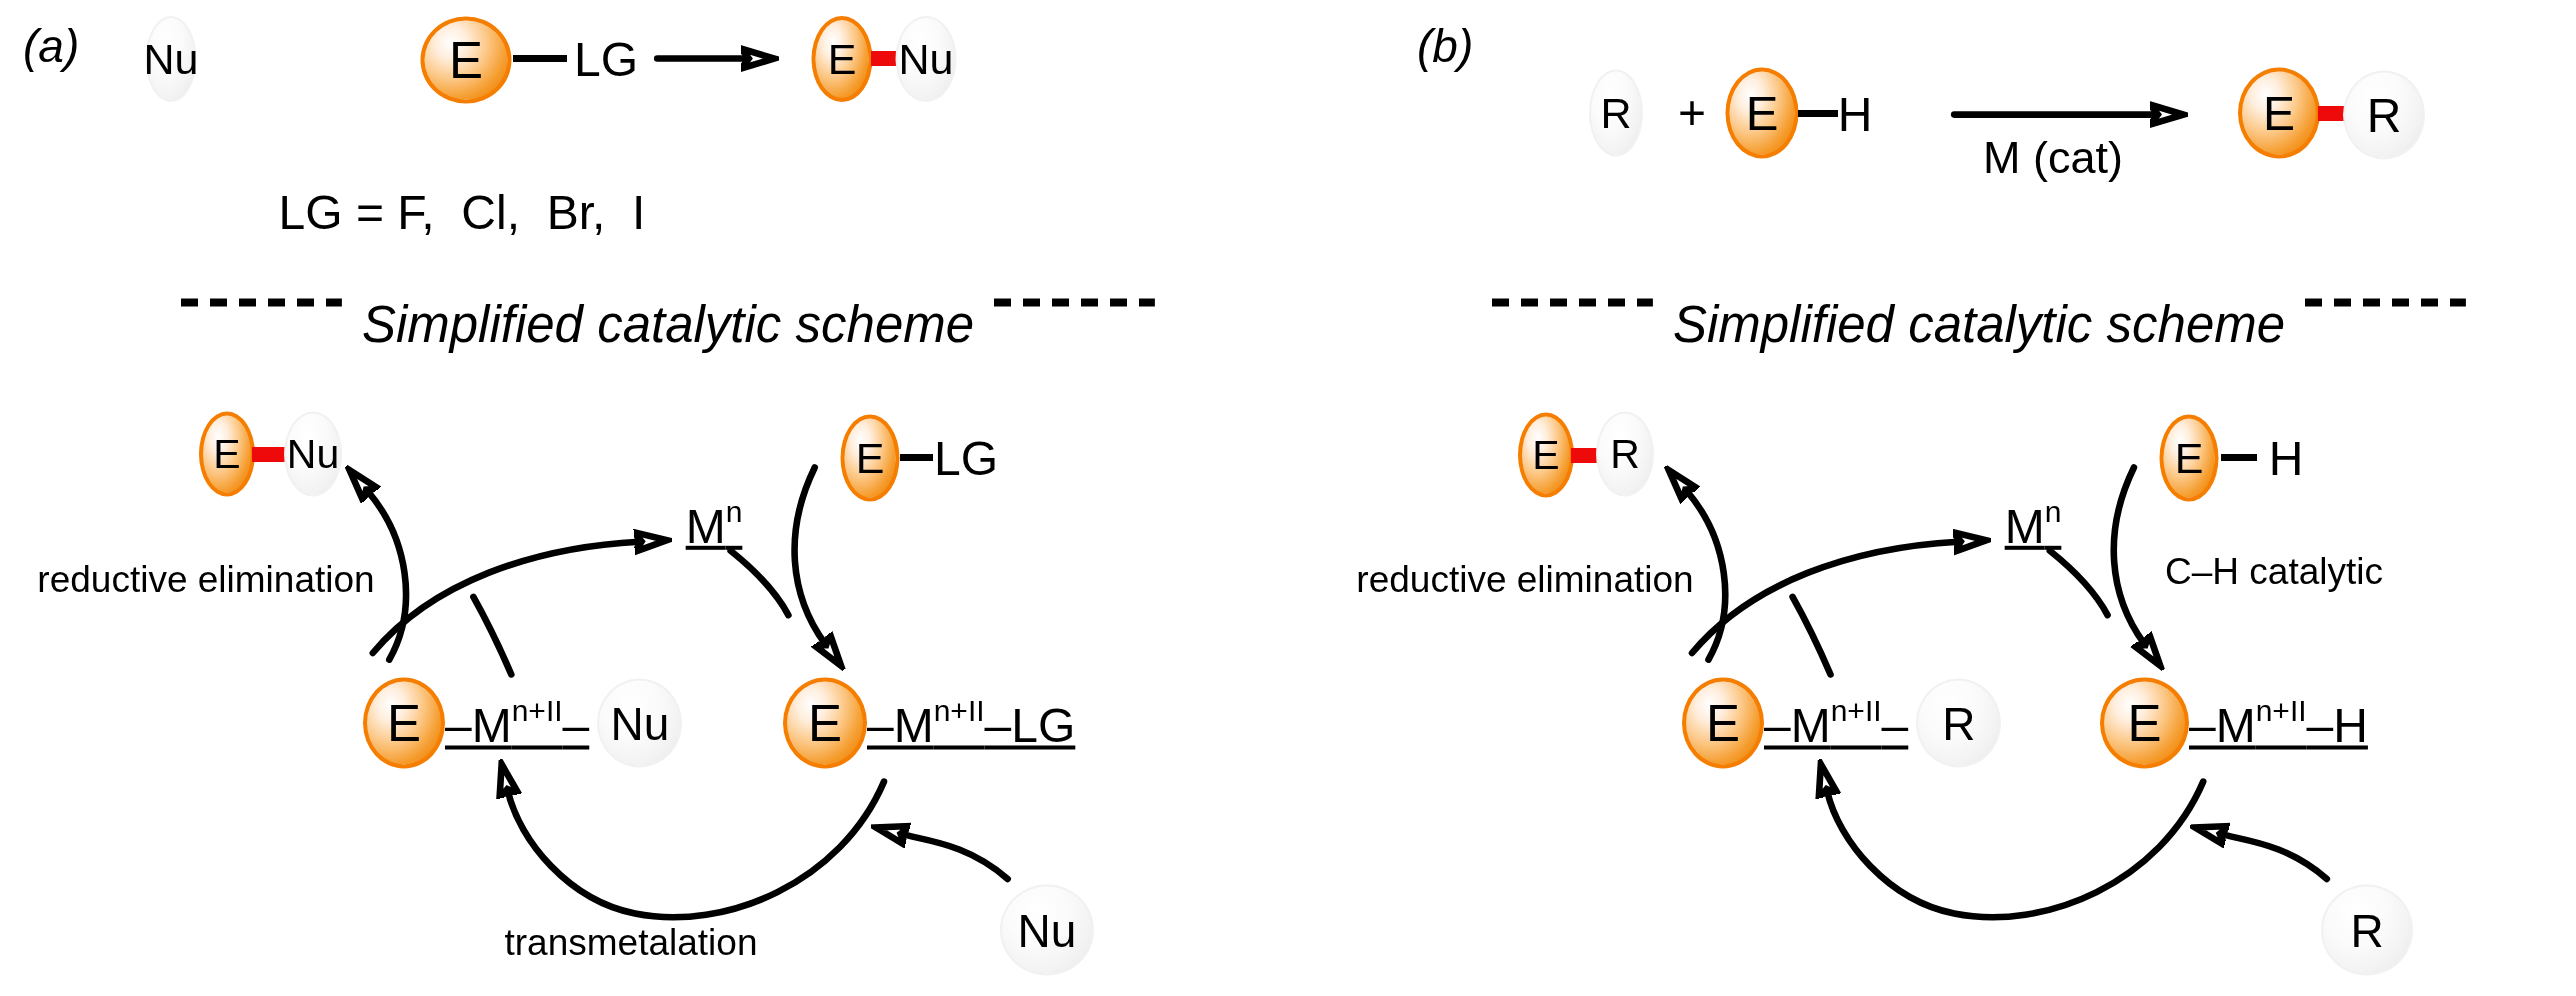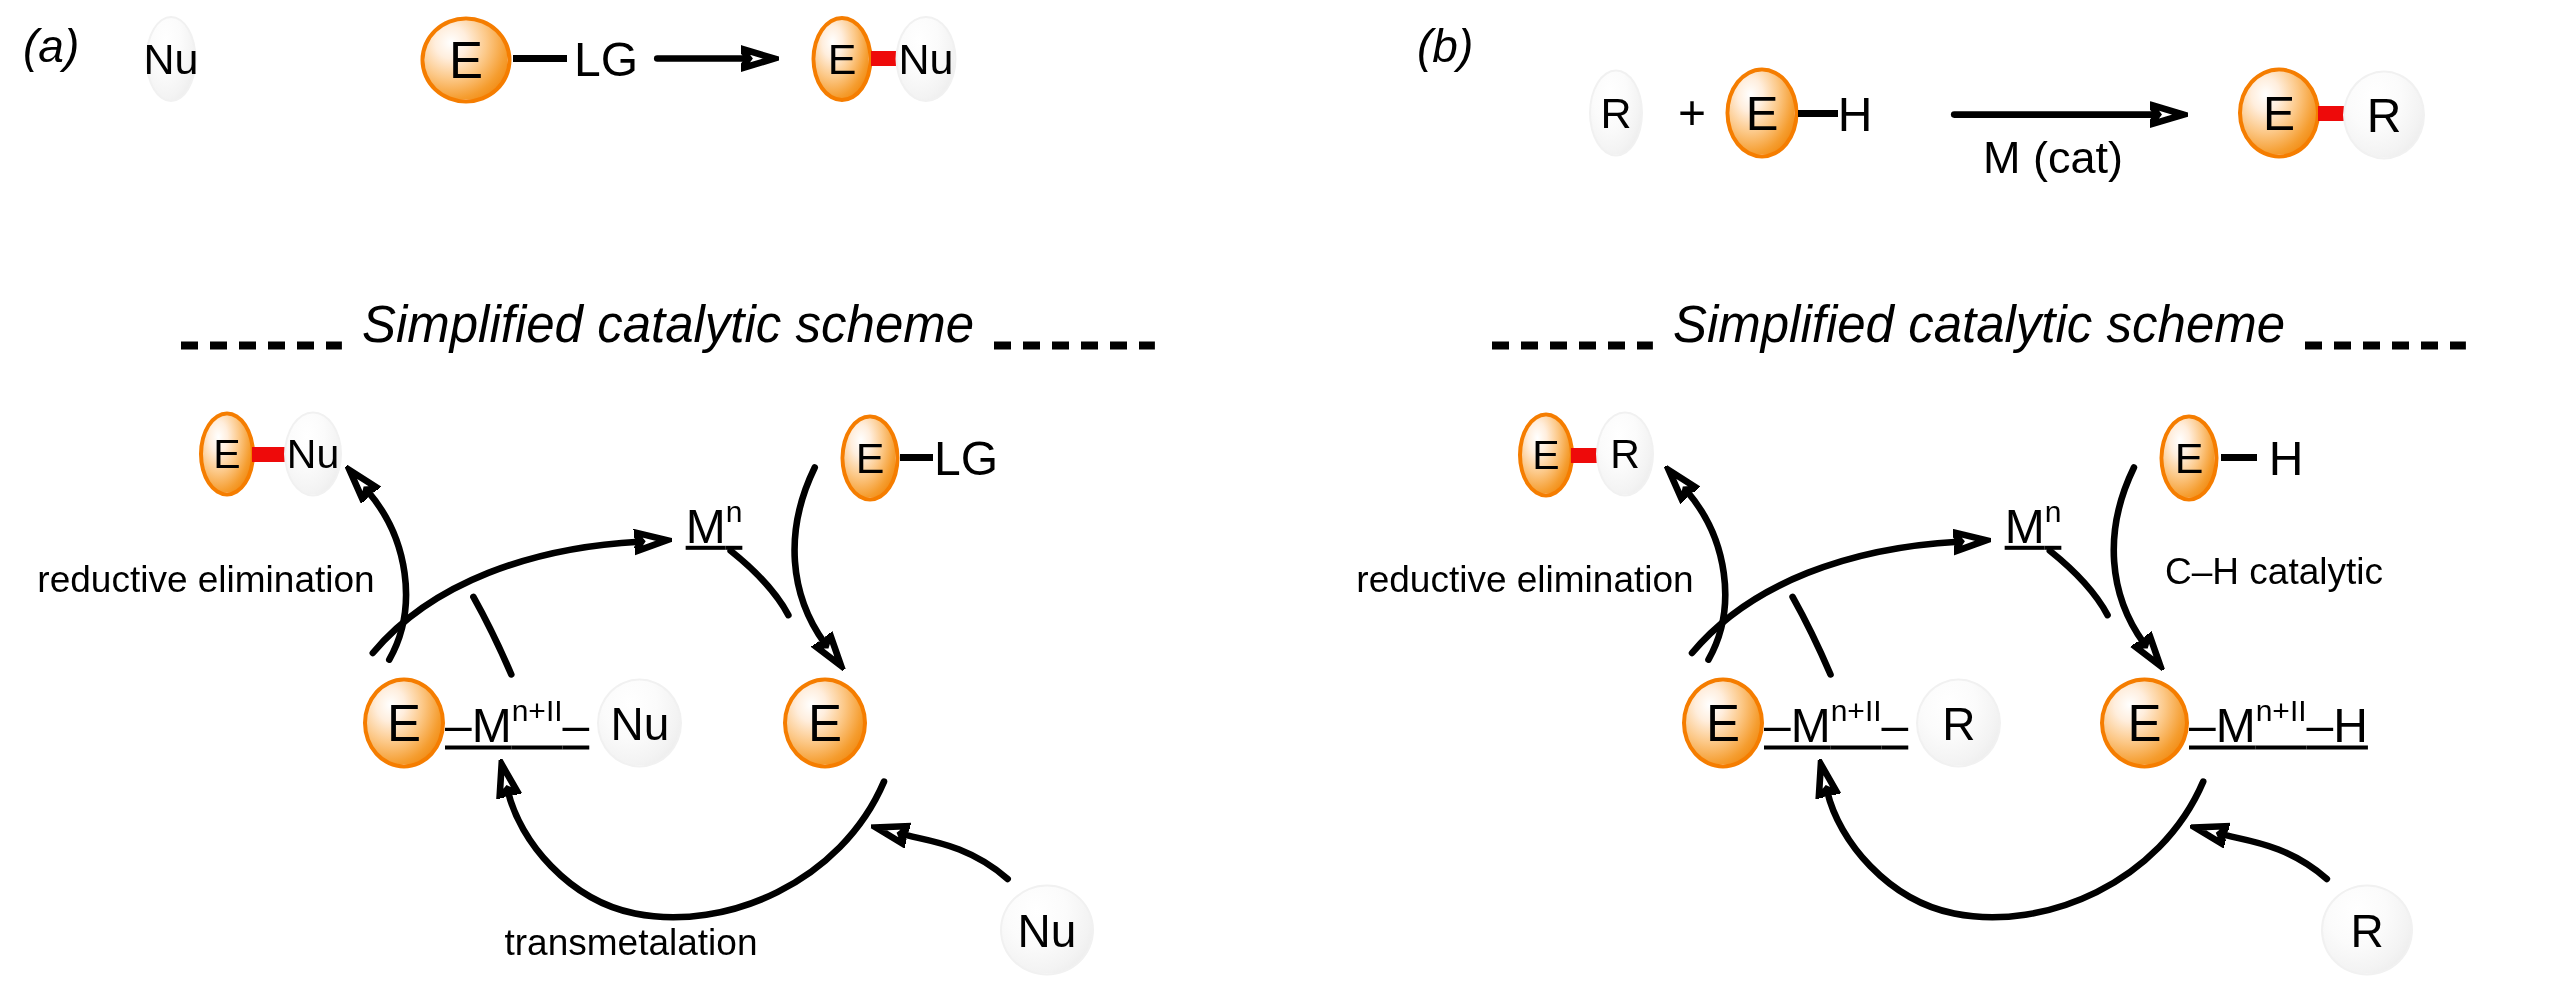--- a/index.html
+++ b/index.html
@@ -21,21 +21,21 @@
   .gray   { background:radial-gradient(ellipse at 38% 28%, #ffffff 0%, #fbfbfb 38%, #f3f3f3 68%, #eaeaea 90%, #e5e5e5 100%);
             border:2.5px solid #f1f1f1; }
 
   .bd { position:absolute; height:6.6px; background:#000; }
   .rb { position:absolute; height:15px; background:#ee0a0a; }
 
   .mol { position:absolute; display:flex; align-items:center; transform:translateY(-50%); white-space:nowrap; }
   .fm  { font-size:48px; line-height:1; white-space:nowrap;text-decoration:underline; }
   .fm sup, .msup { font-size:30px; vertical-align:21.4px; line-height:1; }
 
-  .hdr { position:absolute; display:flex; align-items:flex-end; gap:20px; }
+  .hdr { position:absolute; display:flex; align-items:flex-start; gap:20px; }
   .dash { width:161px; height:8.2px; flex:none;
           background:repeating-linear-gradient(90deg,#000 0 17.3px,transparent 17.3px 29px); }
   .htxt { font-style:italic; font-size:51px; line-height:1; white-space:nowrap; }
 </style>
 </head>
 <body>
 
 <div class="fig">
 
   <svg class="arrows" viewBox="0 0 3124 1208">
@@ -67,20 +67,21 @@
   <div class="txt italic" style="left:23px;top:23px;font-size:46px">(a)</div>
 
   <div class="sp gray c" style="left:171px;top:59px;width:51px;height:86px;font-size:43px">Nu</div>
   <div class="sp orange c" style="left:466px;top:60px;width:91px;height:87px;font-size:51px">E</div>
   <div class="bd" style="left:513px;top:55px;width:54px"></div>
   <div class="txt c" style="left:606px;top:60px">LG</div>
   <div class="sp orange c" style="left:842px;top:59px;width:61px;height:86px;font-size:43px">E</div>
   <div class="rb" style="left:871px;top:51px;width:25px"></div>
   <div class="sp gray c" style="left:926px;top:59px;width:61px;height:86px;font-size:43px">Nu</div>
 
+  <div class="txt c" style="left:462px;top:213px">LG = F,  Cl,  Br,  I</div>
 
   <div class="hdr c" style="left:668px;top:324px">
     <div class="dash"></div>
     <div class="htxt">Simplified catalytic scheme</div>
     <div class="dash"></div>
   </div>
 
   <div class="sp orange c" style="left:227px;top:454px;width:56px;height:85px;font-size:41px">E</div>
   <div class="rb" style="left:252px;top:447px;width:35px"></div>
   <div class="sp gray c" style="left:313px;top:454px;width:58px;height:85px;font-size:41px">Nu</div>
@@ -95,20 +96,21 @@
 
 
   <div class="mol" style="left:363px;top:723px">
     <div class="spf orange" style="width:82px;height:91px;font-size:51px">E</div>
     <span class="fm"><span>–M</span><sup>n+II</sup><span>–</span></span>
     <div class="spf gray" style="width:85px;height:89px;font-size:46px;margin-left:8.2px">Nu</div>
   </div>
 
   <div class="mol" style="left:783px;top:723px">
     <div class="spf orange" style="width:84px;height:91px;font-size:51px">E</div>
+    <span class="fm"><span>–M</span><sup>n+II</sup><span>–LG</span></span>
   </div>
 
   <div class="lbl c" style="left:631px;top:942px">transmetalation</div>
   <div class="sp gray c" style="left:1047px;top:930px;width:94px;height:91px;font-size:46px">Nu</div>
 
   <div class="txt italic" style="left:1417px;top:23px;font-size:46px">(b)</div>
 
   <div class="sp gray c" style="left:1616px;top:113px;width:54px;height:87px;font-size:43px">R</div>
   <div class="txt c" style="left:1692px;top:113px">+</div>
   <div class="sp orange c" style="left:1762px;top:113px;width:73px;height:91px;font-size:49px">E</div>

